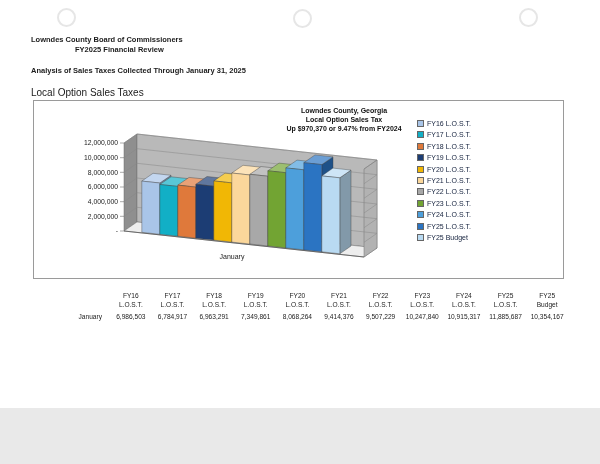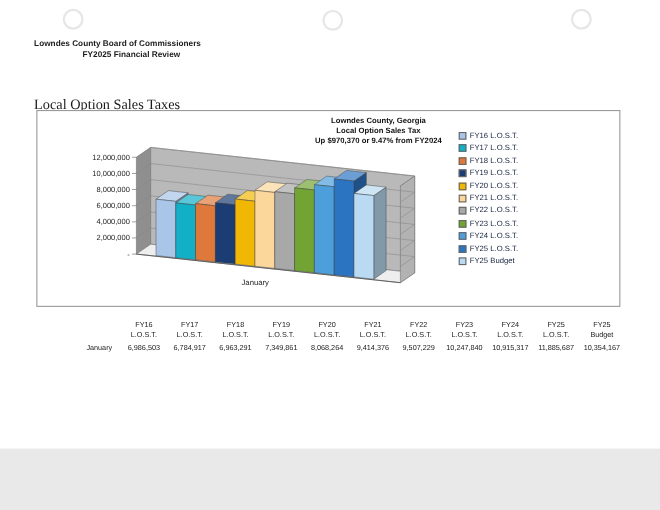--- a/index.html
+++ b/index.html
@@ -2,21 +2,21 @@
 <html><head>
 <meta charset="utf-8">
 <style>
   html,body{margin:0;padding:0;background:#e9e9e9;}
   .sheet{
     position:relative;width:600px;height:408px;background:#ffffff;
     font-family:"Liberation Sans",sans-serif;color:#1b1b1b;overflow:hidden;
   }
   .hole{position:absolute;width:15px;height:15px;border:2px solid #e6e6e6;border-radius:50%;background:#fff;}
   .h1{position:absolute;left:31px;font-size:7.5px;font-weight:bold;white-space:nowrap;}
-  .h2{position:absolute;left:31px;font-size:13px;white-space:nowrap;font-family:Liberation Serif, serif;}
+  .h2{position:absolute;left:31px;font-size:10px;white-space:nowrap;}
   .chart-box{
     position:absolute;left:33px;top:100px;width:529px;height:177px;
     background:#fff;border:1px solid #9a9a9a;
   }
   .chart-title{
     position:absolute;left:160px;top:5px;width:300px;text-align:center;
     font-size:7px;font-weight:bold;line-height:1.3;color:#111;
   }
   .legend{position:absolute;left:383px;top:19px;display:flex;flex-direction:column;gap:4.4px;}
   .legend-item{display:flex;align-items:center;gap:3px;height:7px;}
@@ -34,20 +34,21 @@
 <body>
 
 <div class="sheet">
 
   <div class="hole" style="left:57px;top:8px;"></div>
   <div class="hole" style="left:293px;top:9px;"></div>
   <div class="hole" style="left:519px;top:8px;"></div>
 
   <div class="h1" style="top:35px;">Lowndes County Board of Commissioners</div>
   <div class="h1" style="top:45px;padding-left:44px;">FY2025 Financial Review</div>
+  <div class="h1" style="top:66px;">Analysis of Sales Taxes Collected Through January 31, 2025</div>
   <div class="h2" style="top:87px;">Local Option Sales Taxes</div>
 
   <div class="chart-box">
     <svg id="plot" width="529" height="177" viewBox="0 0 529 177">
         <polygon points="90.0,130.0 103.0,121.0 103.0,33.0 90.0,42.0" fill="#8f8f8f" stroke="#6e6e6e" stroke-width="0.5"></polygon>
         <polygon points="103.0,121.0 343.0,147.0 343.0,59.0 103.0,33.0" fill="#b9b9b9" stroke="#6e6e6e" stroke-width="0.5"></polygon>
         <polygon points="90.0,130.0 330.0,156.0 343.0,147.0 103.0,121.0" fill="#eeeeee" stroke="#6e6e6e" stroke-width="0.5"></polygon>
         <polygon points="330.0,156.0 343.0,147.0 343.0,59.0 330.0,68.0" fill="#b2b2b2" stroke="#6e6e6e" stroke-width="0.5"></polygon>
         <line x1="90.0" y1="115.3" x2="103.0" y2="106.3" stroke="#868686" stroke-width="0.5"></line>
         <line x1="103.0" y1="106.3" x2="343.0" y2="132.3" stroke="#868686" stroke-width="0.5"></line>

